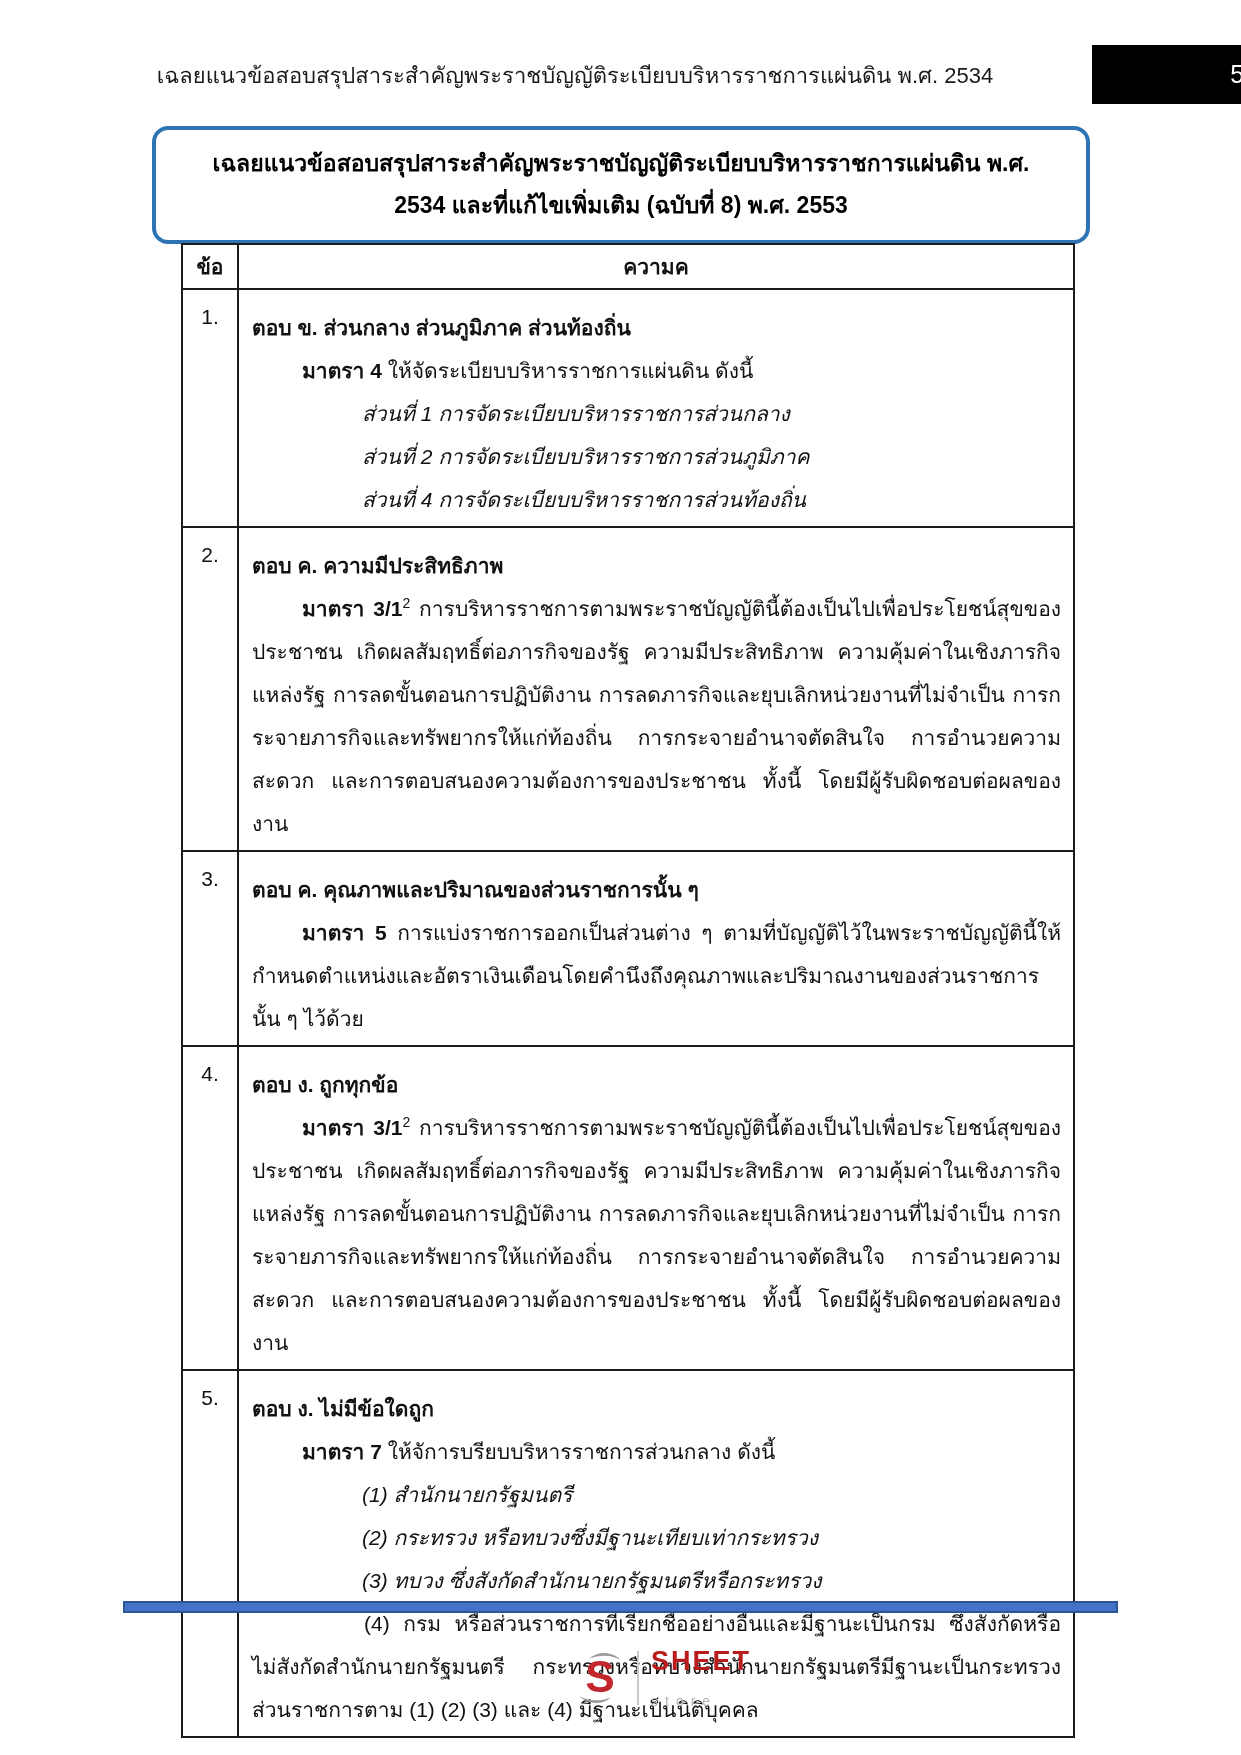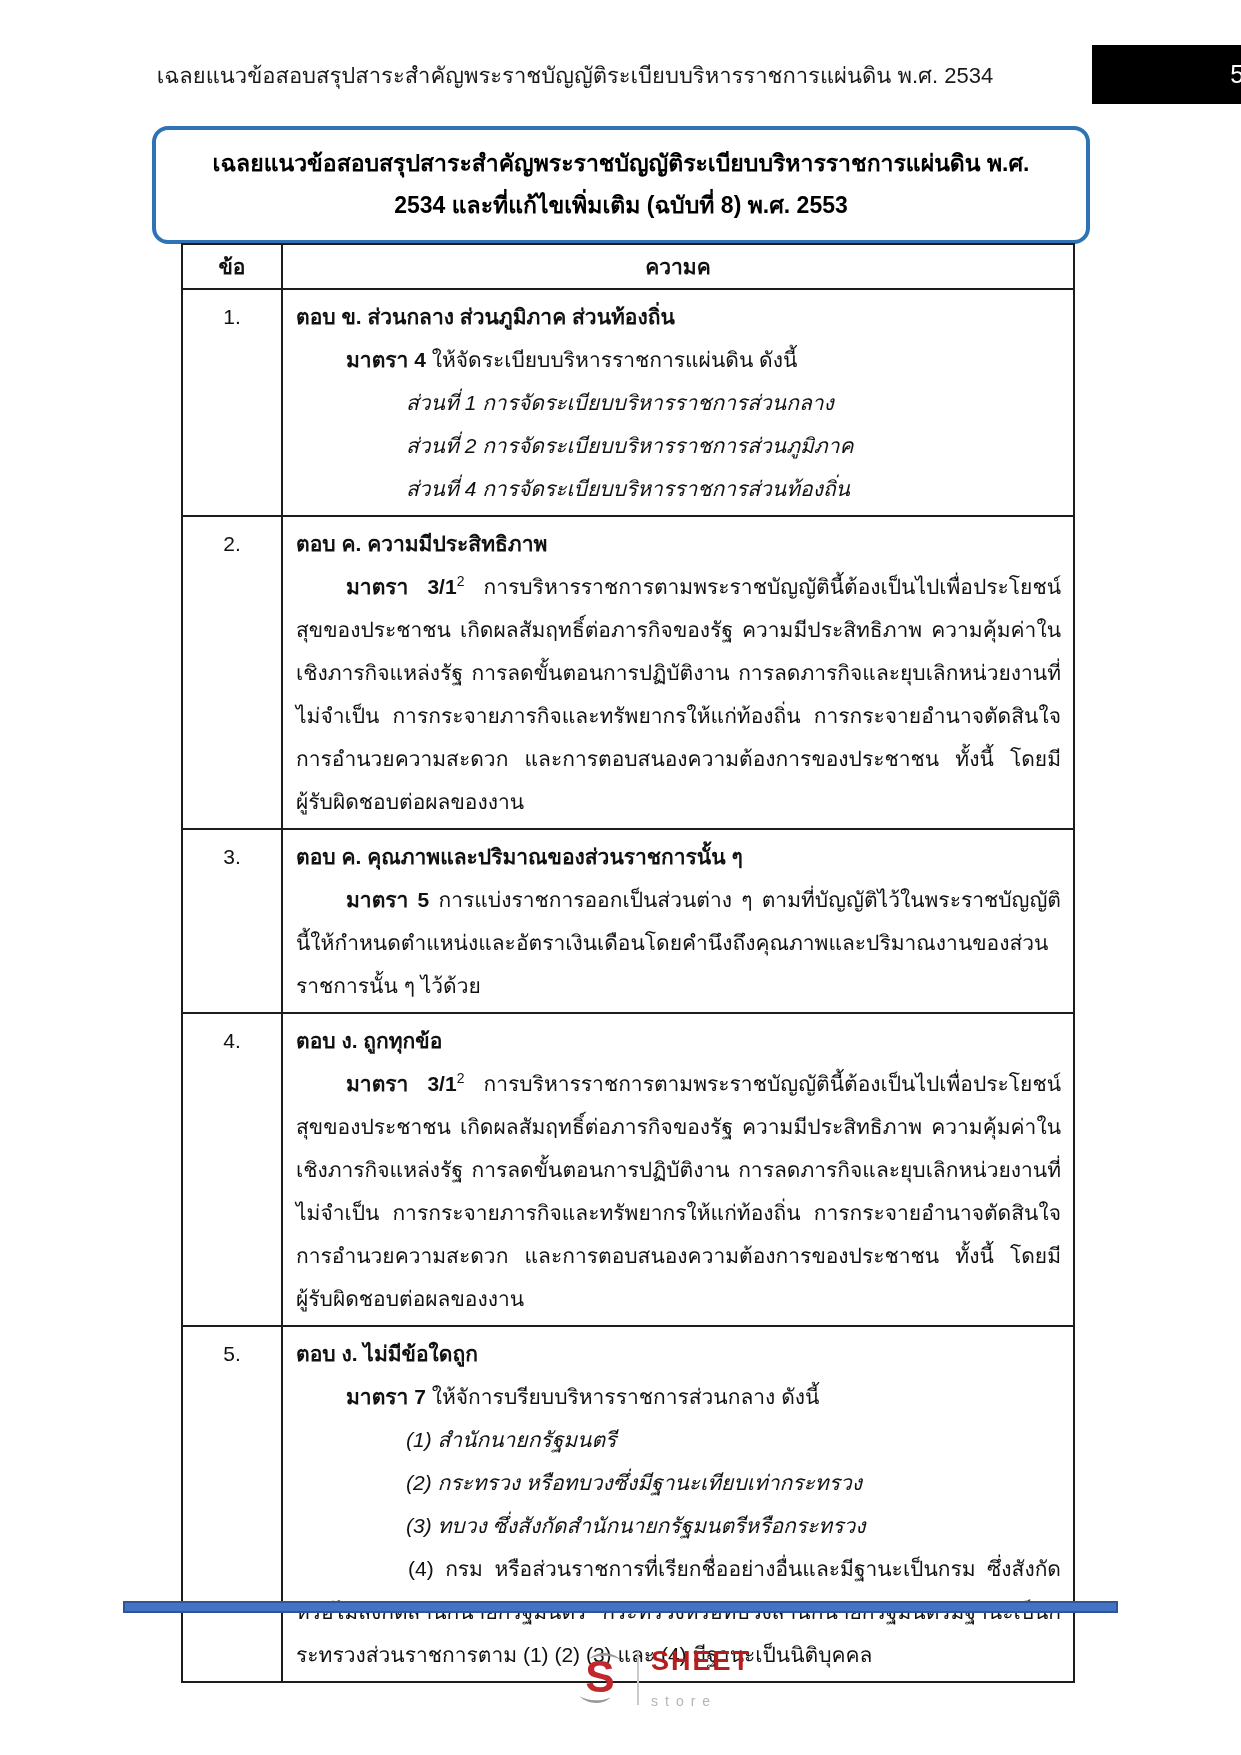--- a/index.html
+++ b/index.html
@@ -33,24 +33,24 @@
 
   
   table.answer-table {
     position:absolute; top:243px; left:181px; width:894px;
     border-collapse:collapse; table-layout:fixed;
     font-size:21px; line-height:43px; color:#111;
   }
   table.answer-table td, table.answer-table th {
     border:2px solid #1c1c1c; vertical-align:top;
   }
-  th.col-no-h, td.col-no { width:100px; text-align:center; }
+  th.col-no-h, td.col-no { width:56px; text-align:center; }
   th { font-weight:bold; font-size:21px; height:44px; vertical-align:middle; }
   td.col-no { padding-top:5px; }
-  td.col-ans { padding:5px 12px 5px 13px; }
+  td.col-ans { padding:16px 12px 5px 13px; }
 
   .ans-label { font-weight:bold; }
   .matra { }
   .matra b { font-weight:bold; }
   .matra.just { text-align:justify; text-indent:50px; }
   .matra.single { padding-left:50px; }
   .part { padding-left:110px;font-style:italic; }
   .para-indent { text-align:justify; text-indent:112px; }
   sup { font-size:14px; line-height:0; }
 

